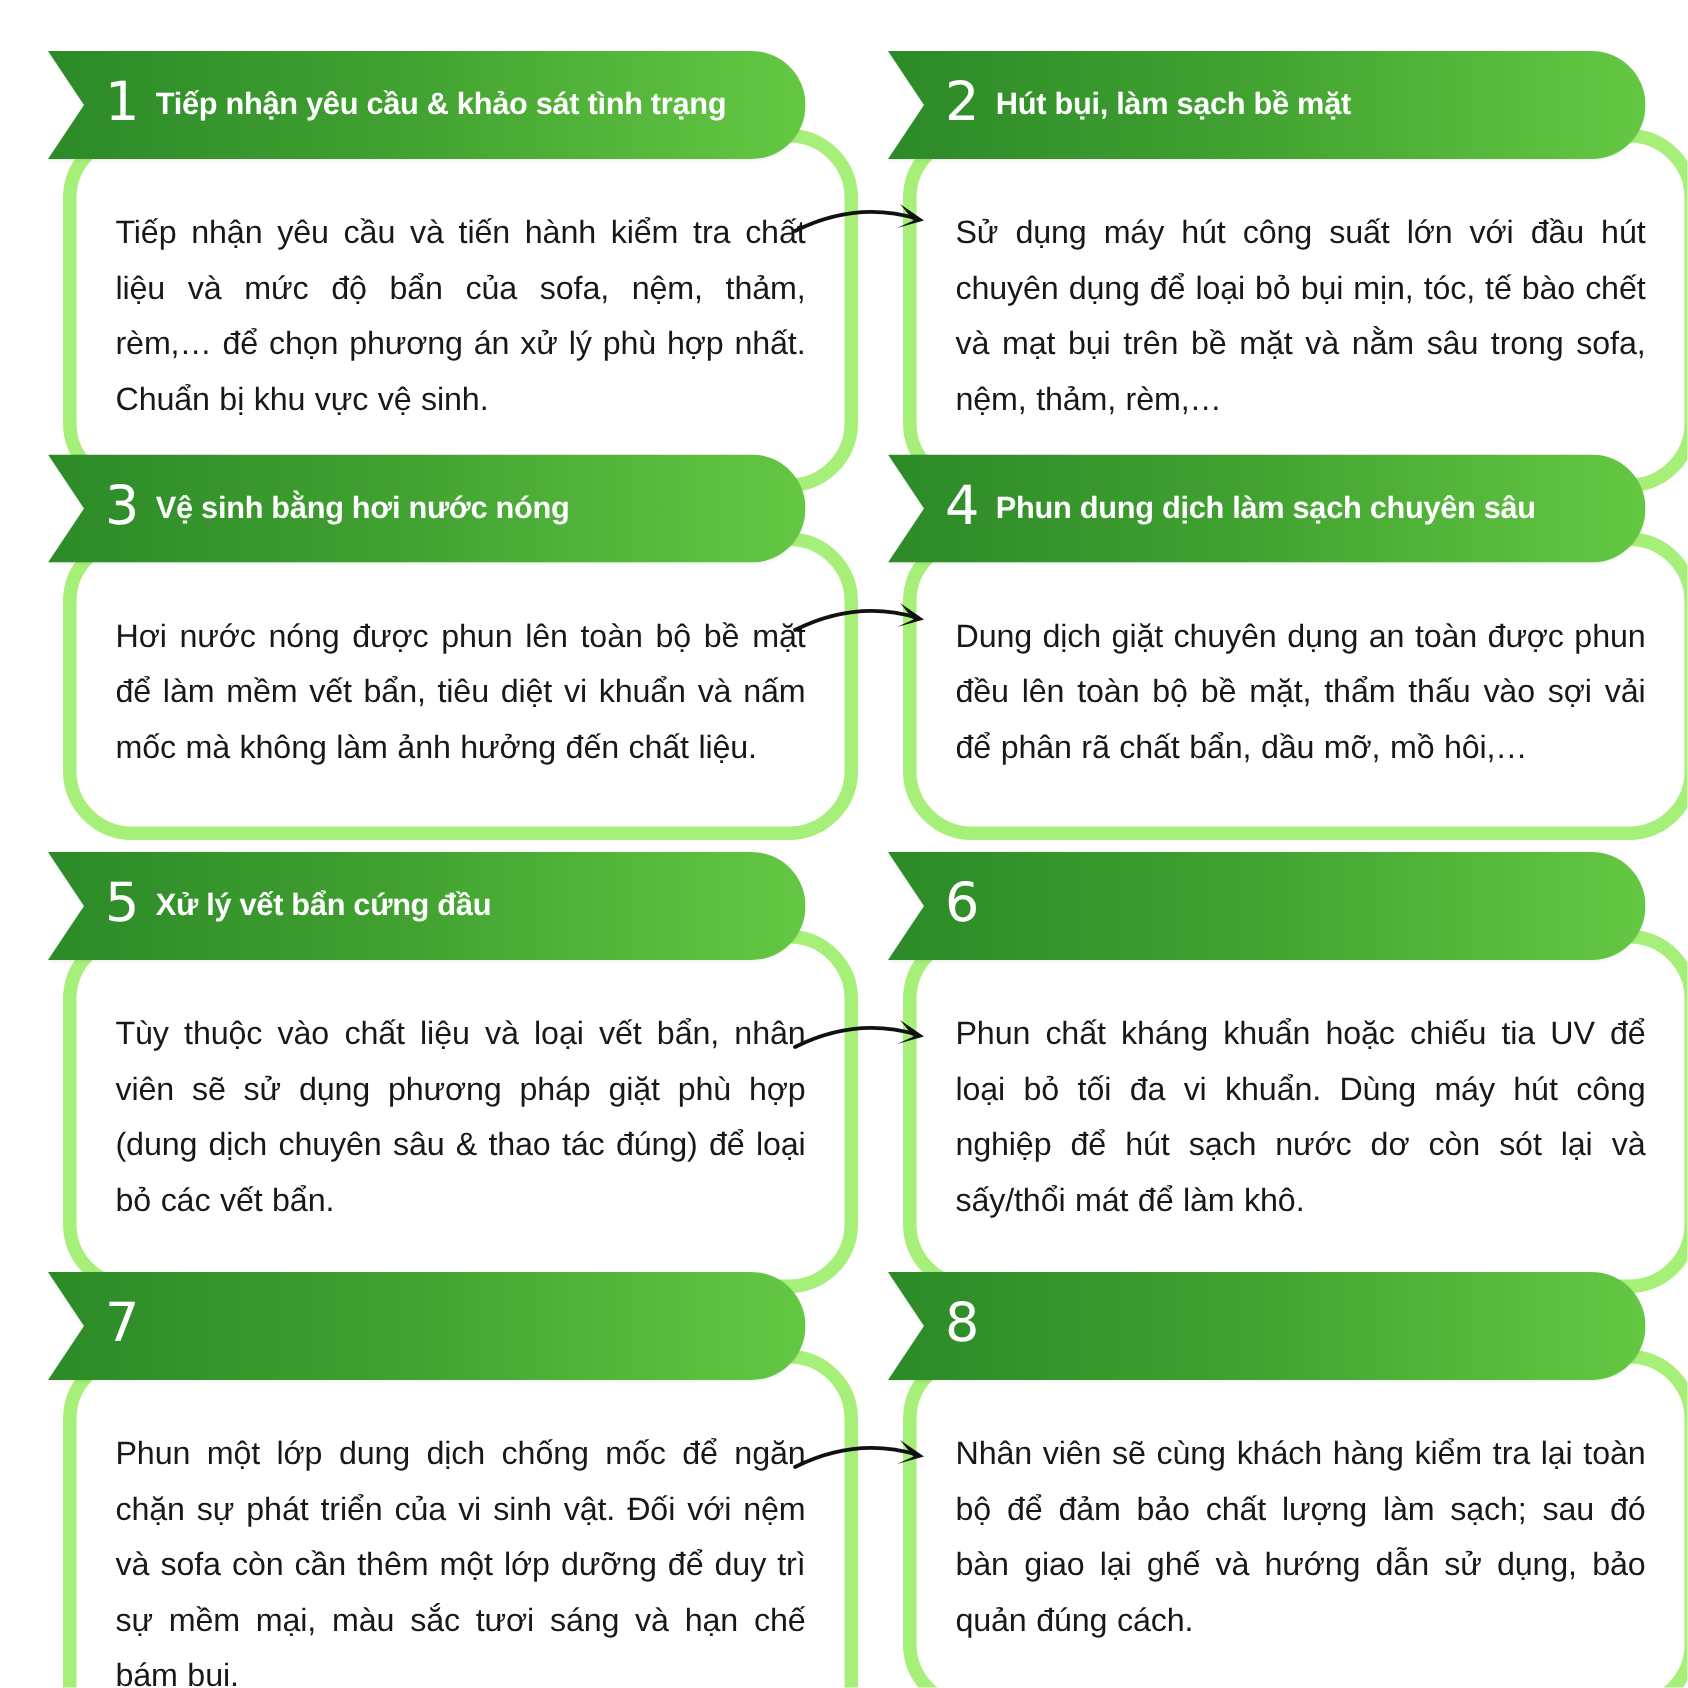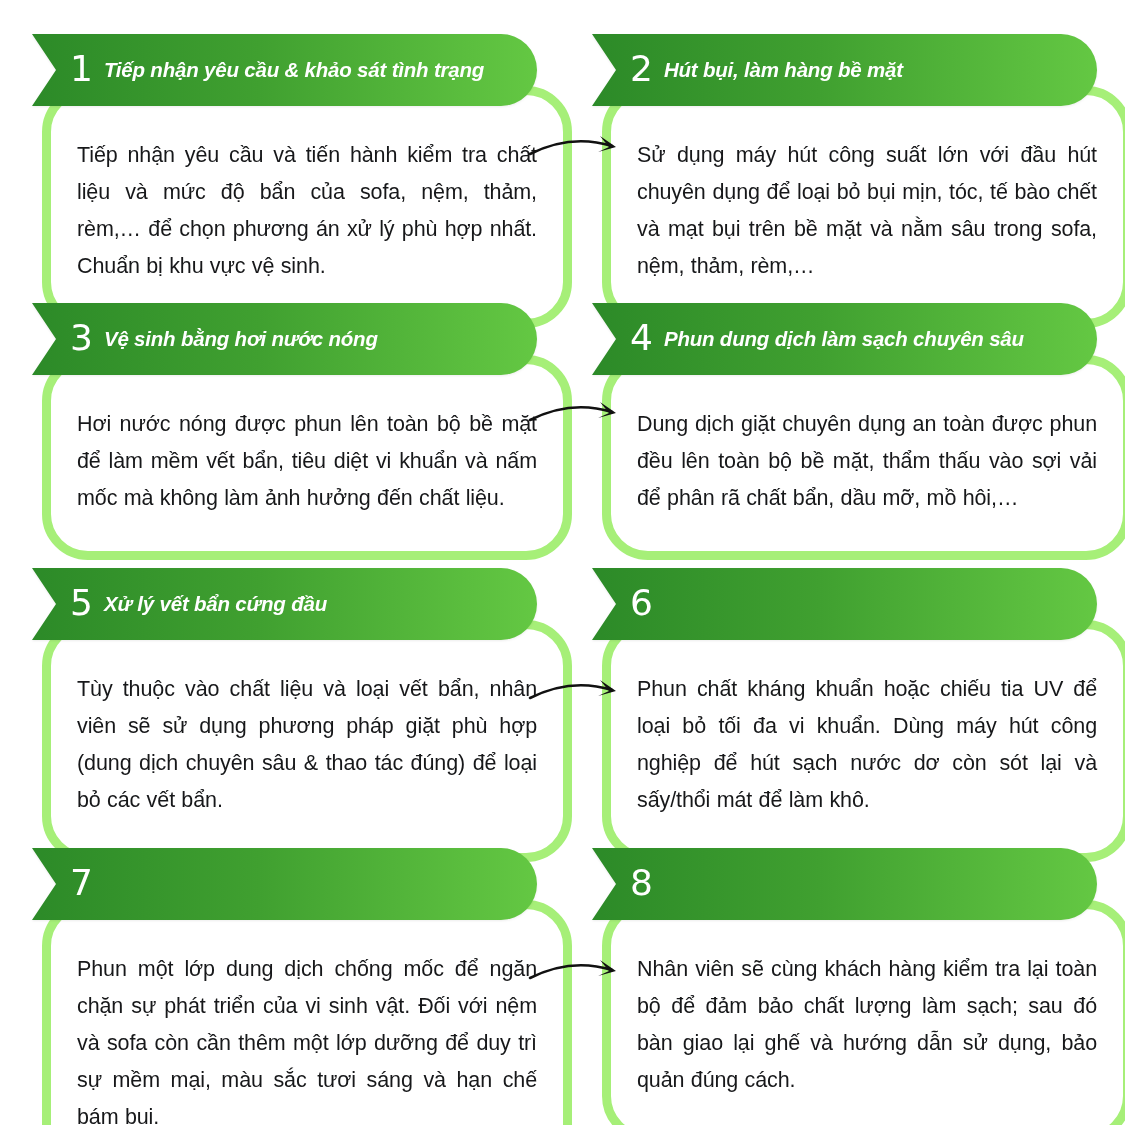--- a/index.html
+++ b/index.html
@@ -91,21 +91,20 @@
     flex: 0 0 auto;
     font-family: "DejaVu Sans", sans-serif;
   }
   .step-title {
     font-size: 20.5px;
     font-weight: bold;
     color: #ffffff;
     line-height: 1.1;
     letter-spacing: -0.2px;
     white-space: nowrap;
-    font-style: italic;
   }
 
   
   .arrow {
     position: absolute;
     width: 110px;
     height: 52px;
     z-index: 2;
   }
   .arrow svg { width: 110px; height: 52px; display: block; }
@@ -147,21 +146,21 @@
           <linearGradient id="g2" x1="0" y1="0" x2="1" y2="0">
             <stop offset="0" stop-color="#2c8a28"></stop>
               <stop offset="0.45" stop-color="#40a030"></stop>
               <stop offset="1" stop-color="#64c843"></stop>
           </linearGradient>
         </defs>
         <path d="M0,0 H469 a36,36 0 0 1 0,72 H0 L24,36 Z" fill="url(#g2)"></path>
       </svg>
       <div class="header-content">
         <span class="step-number">2</span>
-        <span class="step-title">Hút bụi, làm hàng bề mặt</span>
+        <span class="step-title">Hút bụi, làm sạch bề mặt</span>
       </div>
     </div>
   </div>
 
   <div class="card col-left row-2">
     <div class="card-body">
       <div class="card-text">Hơi nước nóng được phun lên toàn bộ bề mặt để làm mềm vết bẩn, tiêu diệt vi khuẩn và nấm mốc mà không làm ảnh hưởng đến chất liệu.</div>
     </div>
     <div class="card-header">
       <svg class="ribbon-svg" viewBox="0 0 505 72" preserveAspectRatio="none">

